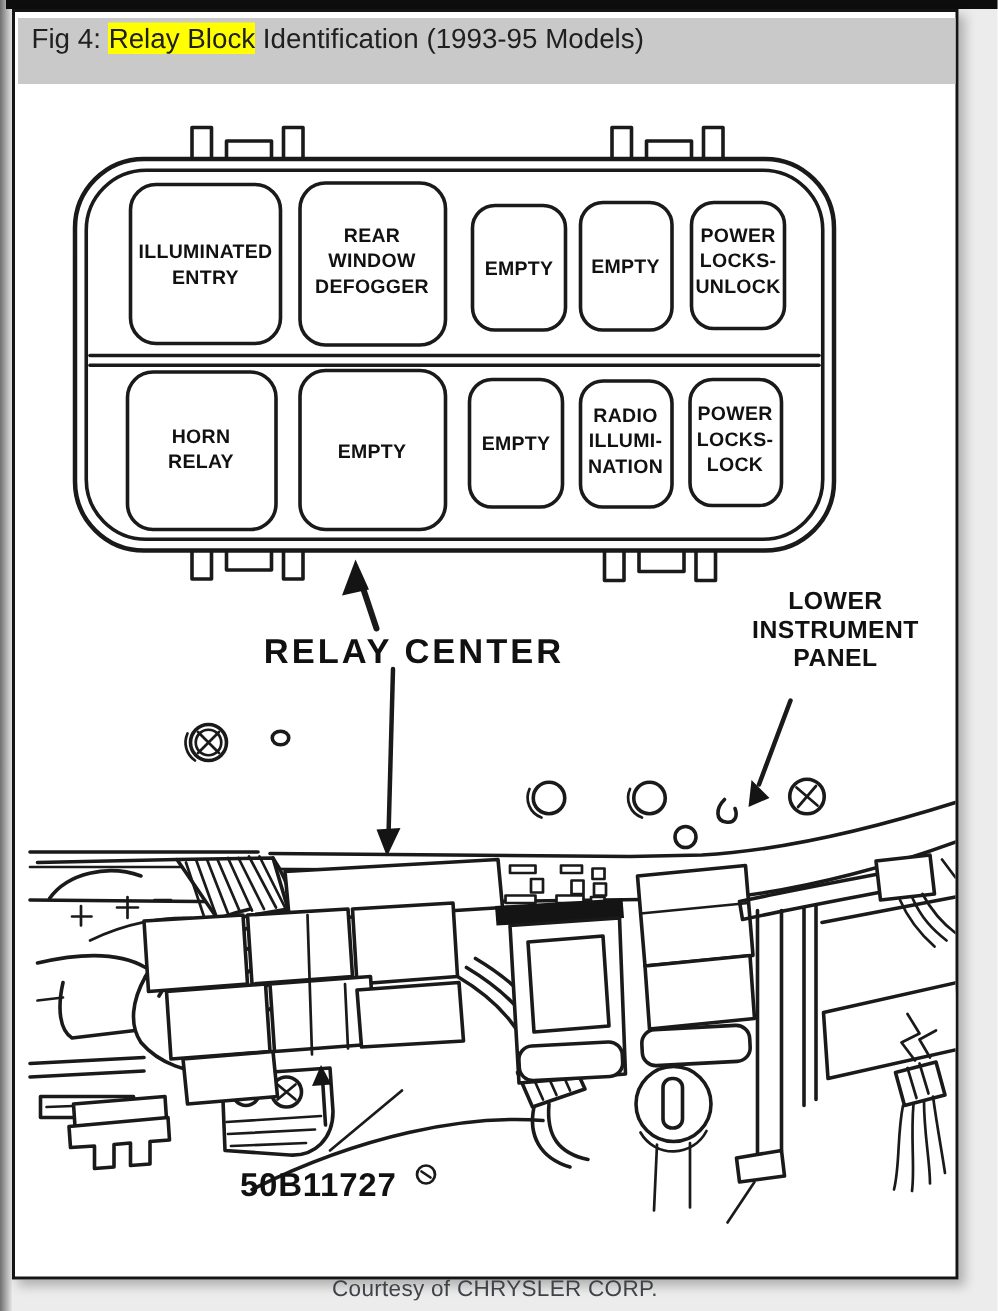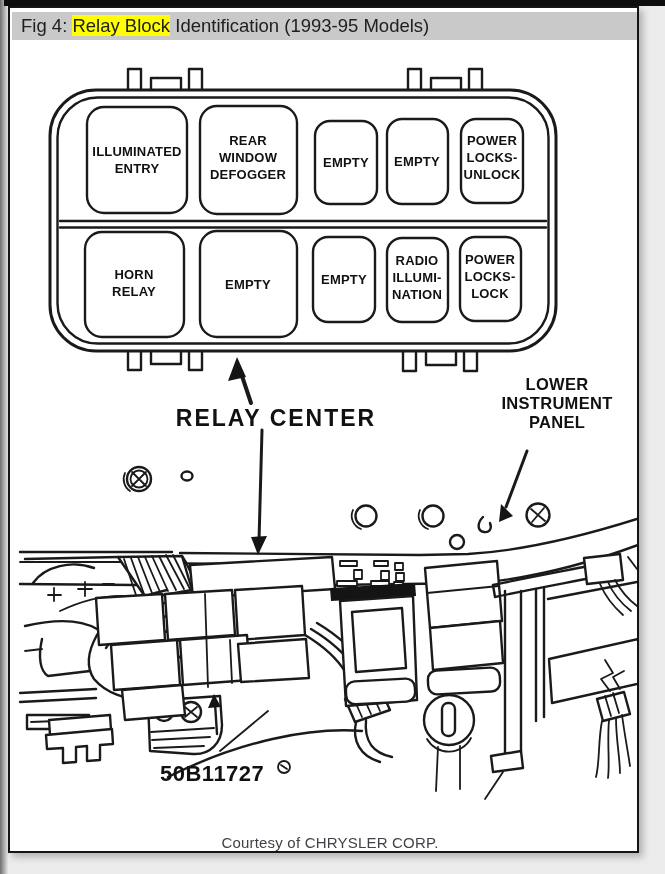--- a/index.html
+++ b/index.html
@@ -5,21 +5,21 @@
   html,body{margin:0;padding:0;}
   body{
     width:665px;height:874px;position:relative;overflow:hidden;
     background:#ececec;font-family:"Liberation Sans",sans-serif;
   }
   .left-shade{position:absolute;left:0;top:0;width:8px;height:874px;
     background:linear-gradient(to right,#6f6f6f,#e6e6e6);}
   .top-bar{position:absolute;left:4px;top:0;width:661px;height:6px;background:#0d0d0d;}
   .page{position:absolute;left:8px;top:6px;width:627px;height:843px;background:#ffffff;
     border:2px solid #141414;box-shadow:4px 4px 7px rgba(0,0,0,0.25);}
-  .titlebar{margin:4px 0 0 2px;height:28px;background:#c9c9c9;
+  .titlebar{margin:4px 0 0 2px;height:44px;background:#c9c9c9;
     font-size:18.5px;line-height:28px;color:#202020;padding-left:9px;white-space:pre;}
   .hl{background:#ffff00;}
   svg{display:block;}
   text{font-family:"Liberation Sans",sans-serif;fill:#111;}
   .slot{font-size:13px;font-weight:700;text-anchor:middle;letter-spacing:0.2px;}
   .big{font-size:23px;font-weight:700;text-anchor:middle;letter-spacing:2px;}
   .lip{font-size:16.5px;font-weight:700;text-anchor:middle;letter-spacing:0.3px;}
   .pn{font-size:22px;font-weight:700;letter-spacing:0.5px;}
   .credit{font-size:15px;font-weight:400;fill:#3f4348;text-anchor:middle;letter-spacing:0.2px;}
   .ln{stroke:#1a1a1a;fill:none;stroke-width:2.4;stroke-linecap:round;stroke-linejoin:round;}

